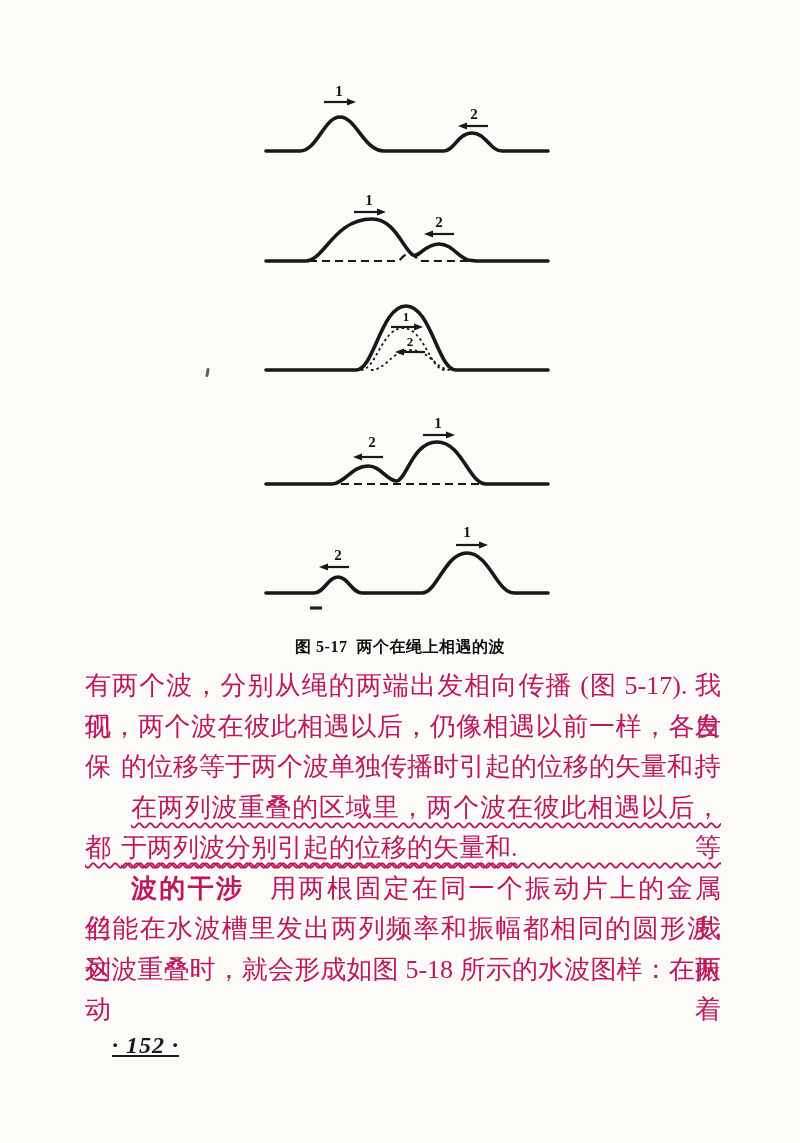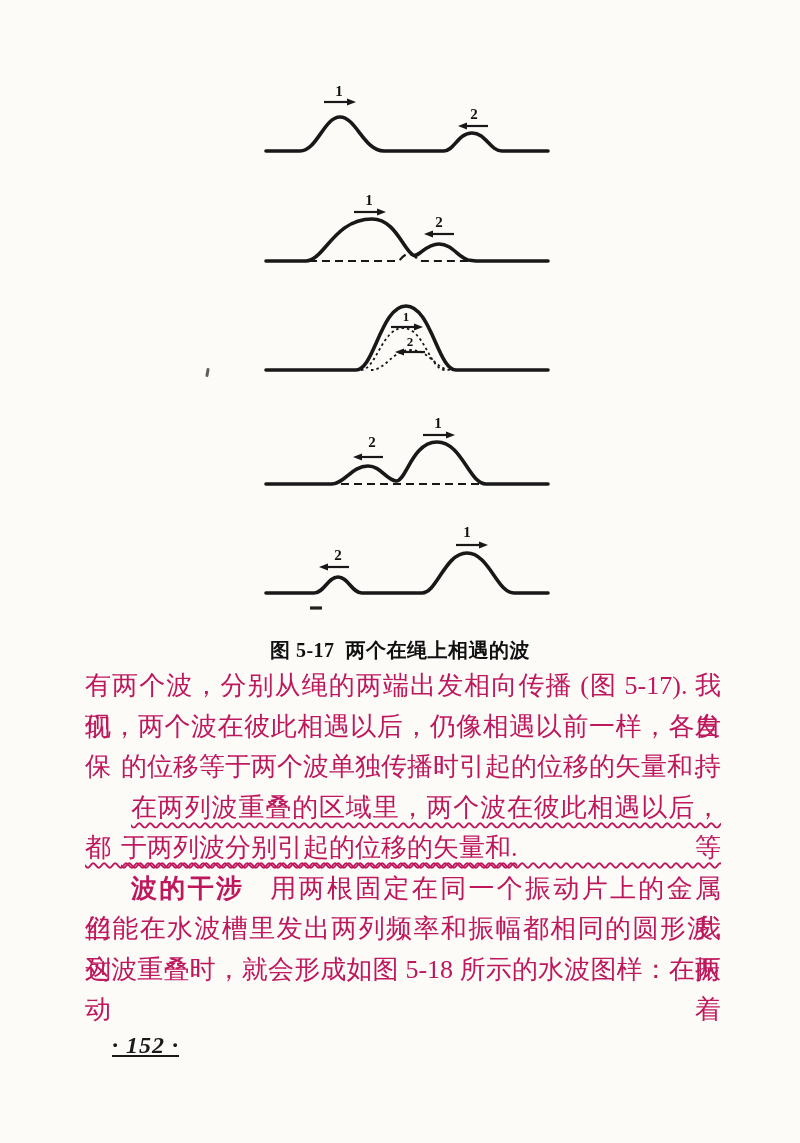--- a/index.html
+++ b/index.html
@@ -26,21 +26,21 @@
   .dashedline{fill:none;stroke:#181818;stroke-width:2.2;stroke-dasharray:8 5;}
   .dottedline{fill:none;stroke:#181818;stroke-width:1.8;stroke-dasharray:2.5 3;}
   .arrowline{stroke:#181818;stroke-width:2.2;}
   .arrowhead{fill:#181818;stroke:none;}
   .wlabel{font-family:"Liberation Serif","DejaVu Serif",serif;font-weight:bold;font-size:15px;fill:#111;}
   .wlabel.small{font-size:13px;}
   .speck{position:absolute;left:206px;top:368px;width:3px;height:9px;background:#3a3a3a;border-radius:2px;transform:rotate(10deg);opacity:.8;}
 
   .caption{
     position:absolute;left:0;top:637px;width:800px;
-    text-align:center;font-weight:700;font-size:20px;letter-spacing:.5px;
+    text-align:center;font-weight:700;font-size:16px;letter-spacing:.5px;
     white-space:pre;color:#101010;
   }
 
   
   .textblock{
     position:absolute;left:85px;top:666px;width:636px;
     font-size:26px;line-height:40.5px;font-weight:500;color:#be185d;
   }
   .line{height:40.5px;text-align:justify;text-align-last:justify;}
   .line.noj{text-align:center;text-align-last:left;margin-left:36px;}

